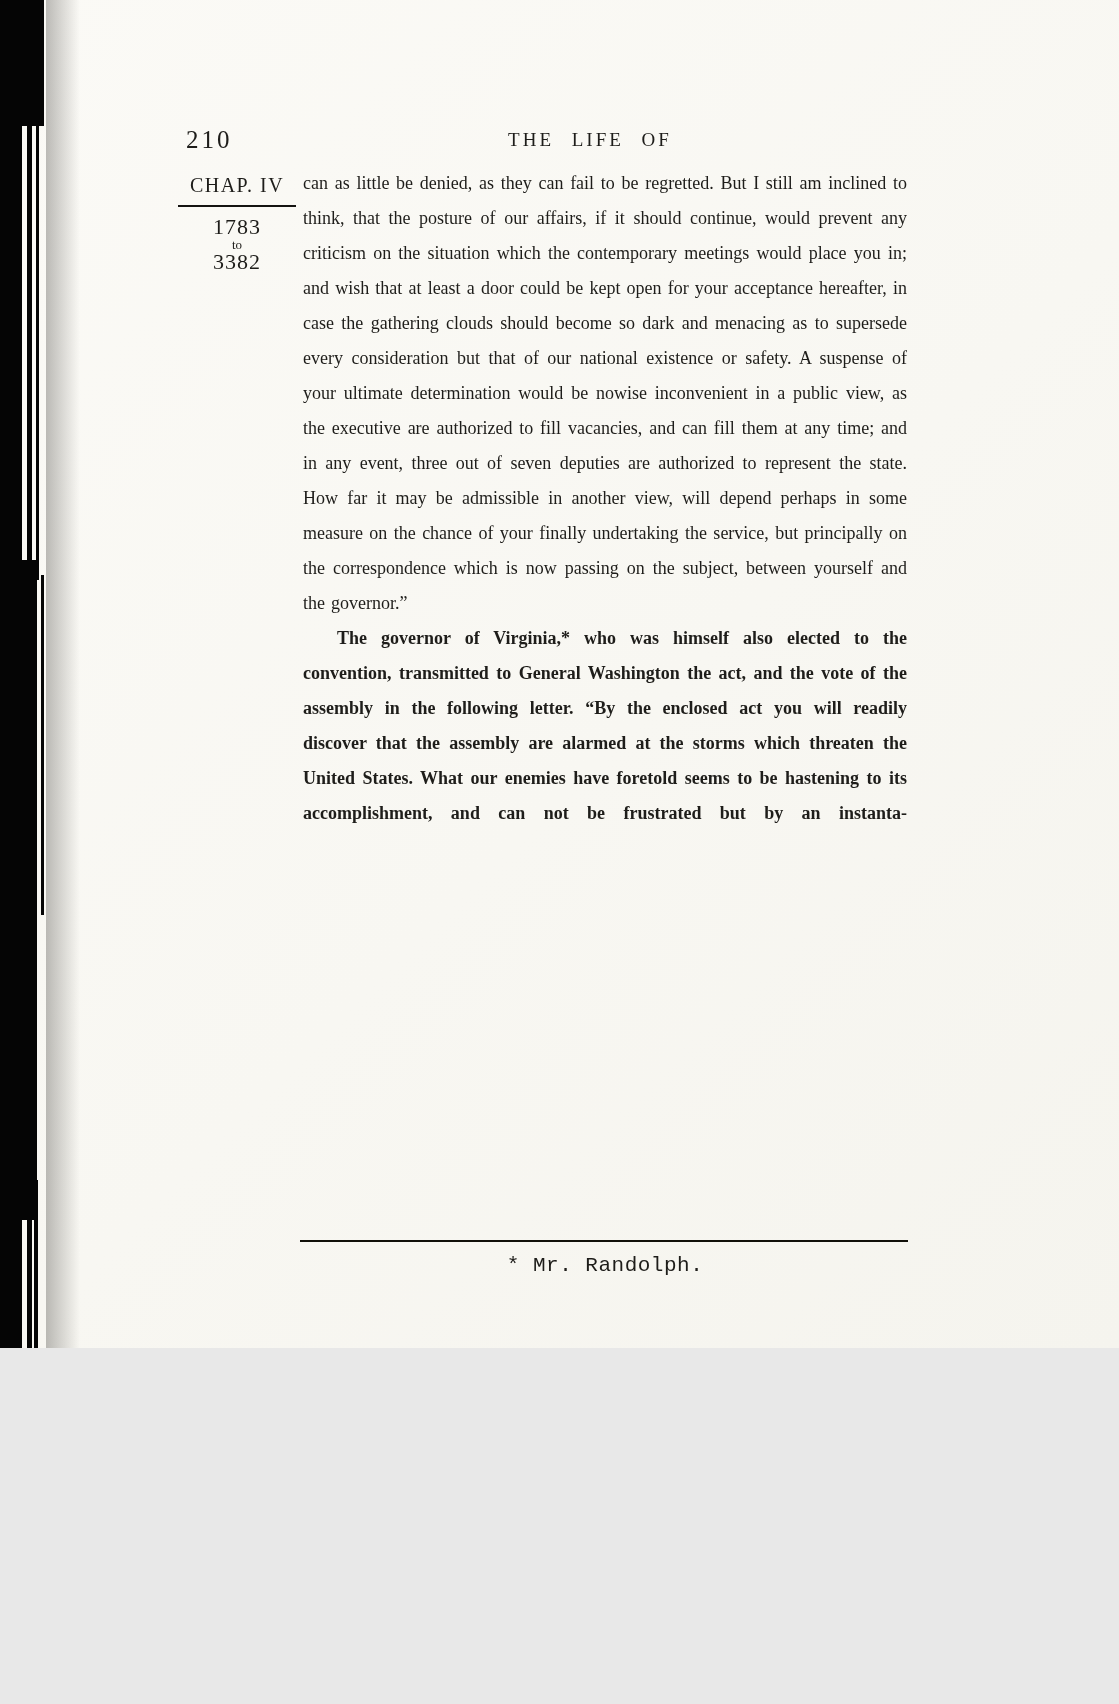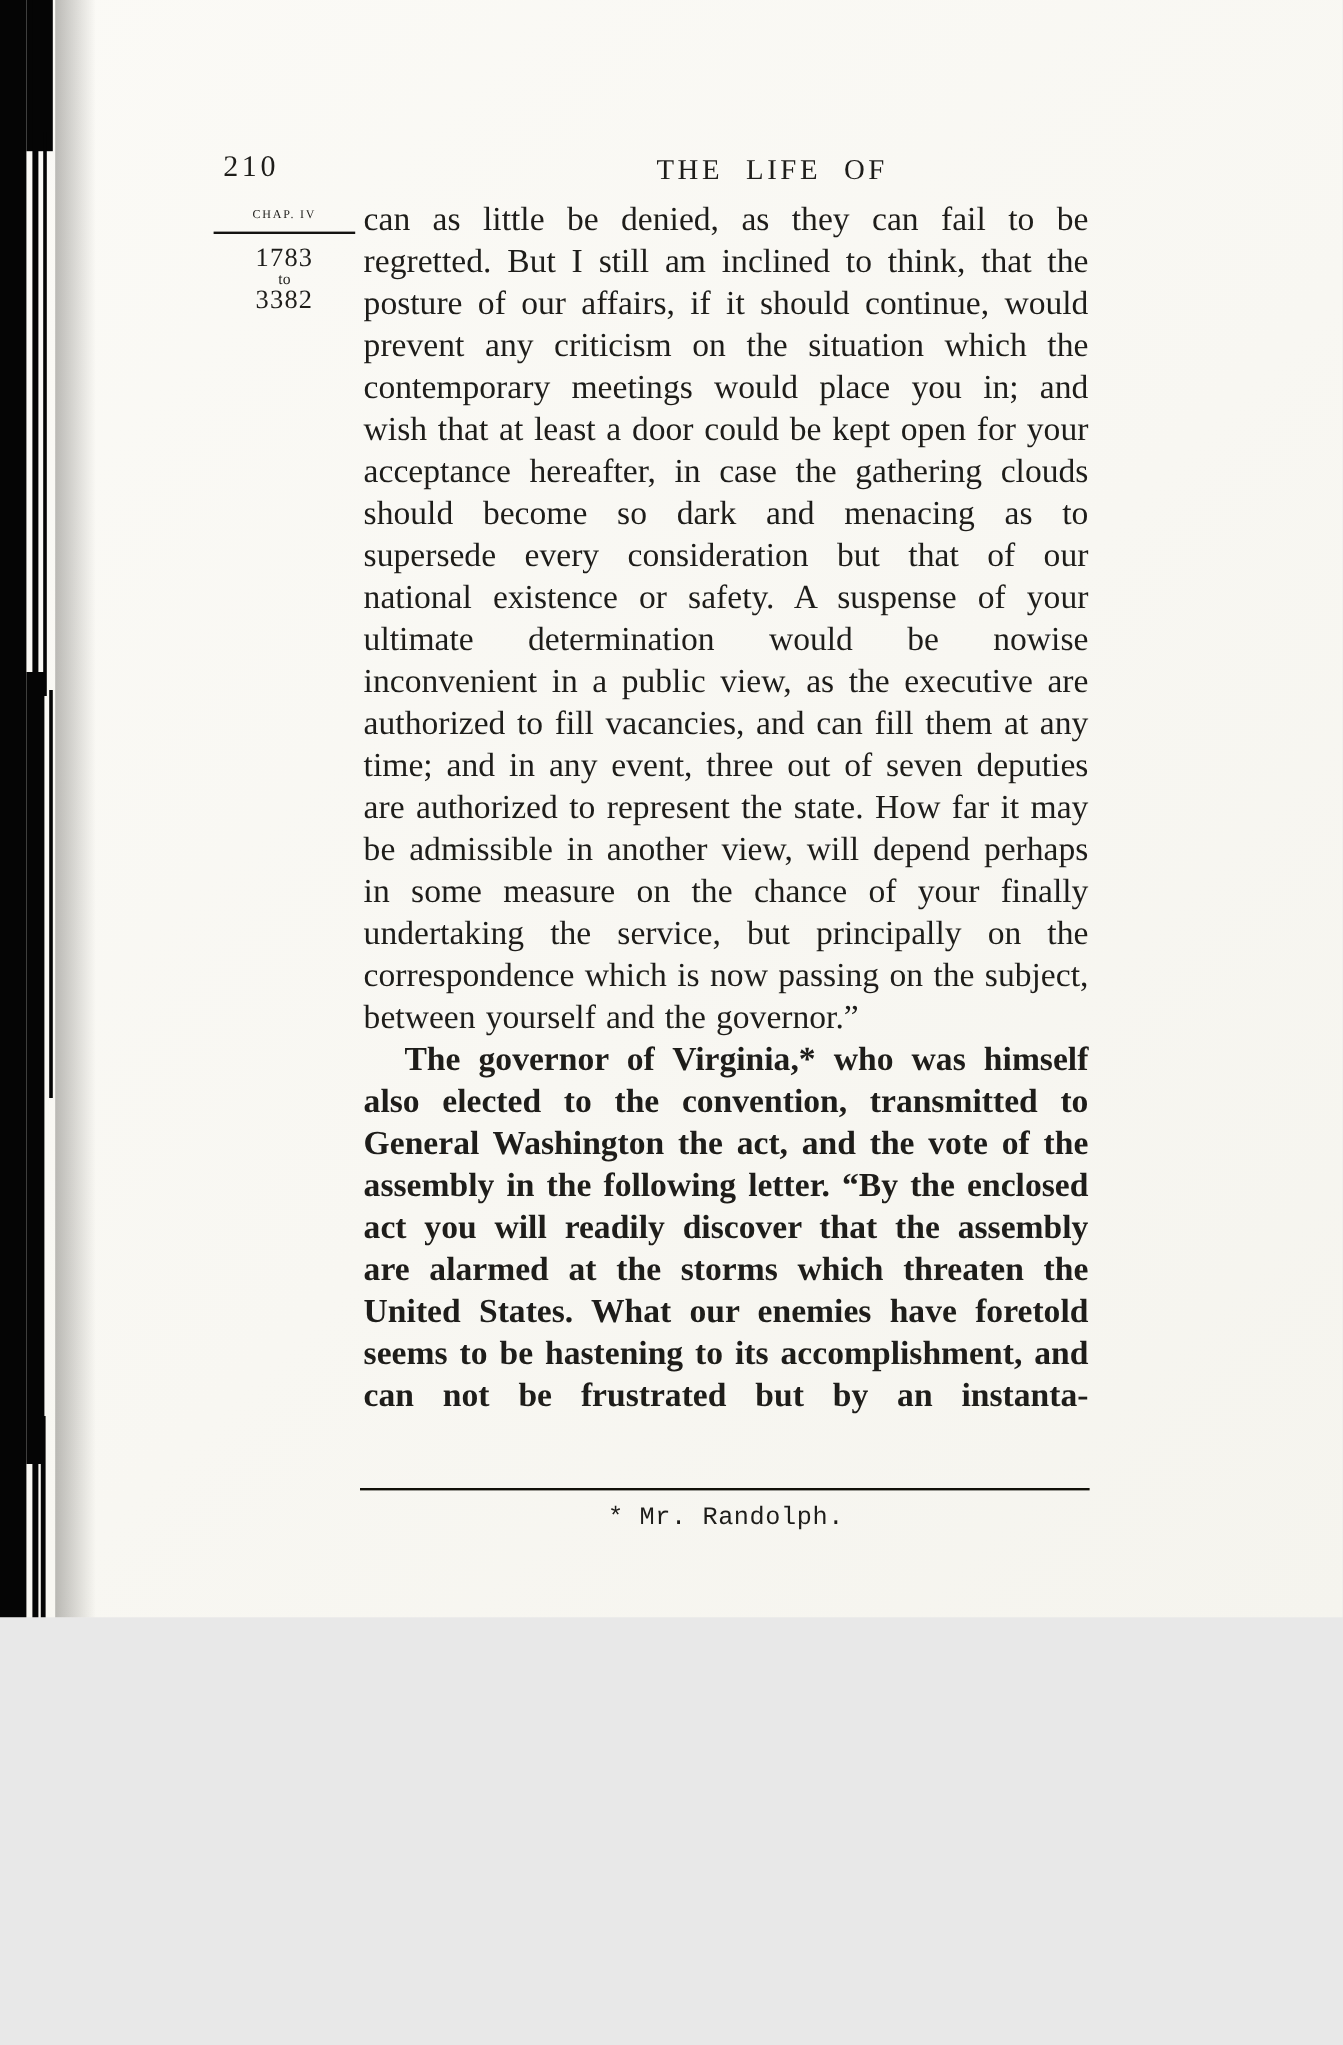--- a/index.html
+++ b/index.html
@@ -29,35 +29,35 @@
   .page-number {
     position: absolute;
     left: 186px; top: 126px;
     font-size: 25px;
     letter-spacing: 3px;
   }
   .running-header {
     position: absolute;
     left: 440px; top: 129px;
     width: 300px;
-    text-align: right;
-    font-size: 24px;
+    text-align: center;
+    font-size: 19px;
     letter-spacing: 3px;
     word-spacing: 10px;
   }
 
   
   .margin-col {
     position: absolute;
     left: 178px; top: 174px;
     width: 118px;
     text-align: center;
   }
   .chapter-label {
-    font-size: 10px;
+    font-size: 20px;
     letter-spacing: 1.5px;
     padding-bottom: 8px;
   }
   .chapter-rule {
     border: 0;
     border-top: 2px solid #141311;
     margin: 0 0 8px 0;
   }
   .year-start, .year-end {
     font-size: 22px;
@@ -67,21 +67,21 @@
   .year-connector {
     font-size: 13px;
     line-height: 11px;
   }
 
   
   .body-text {
     position: absolute;
     left: 303px; top: 166px;
     width: 604px;
-    font-size: 28px;
+    font-size: 18px;
     line-height: 35px;
     text-align: justify;
     word-spacing: 1.5px;
   }
   .body-text p { margin: 0; }
   .body-text p.indented {
     text-indent: 34px;
   }
   .body-text p.fill-last {
     text-align-last: justify;

